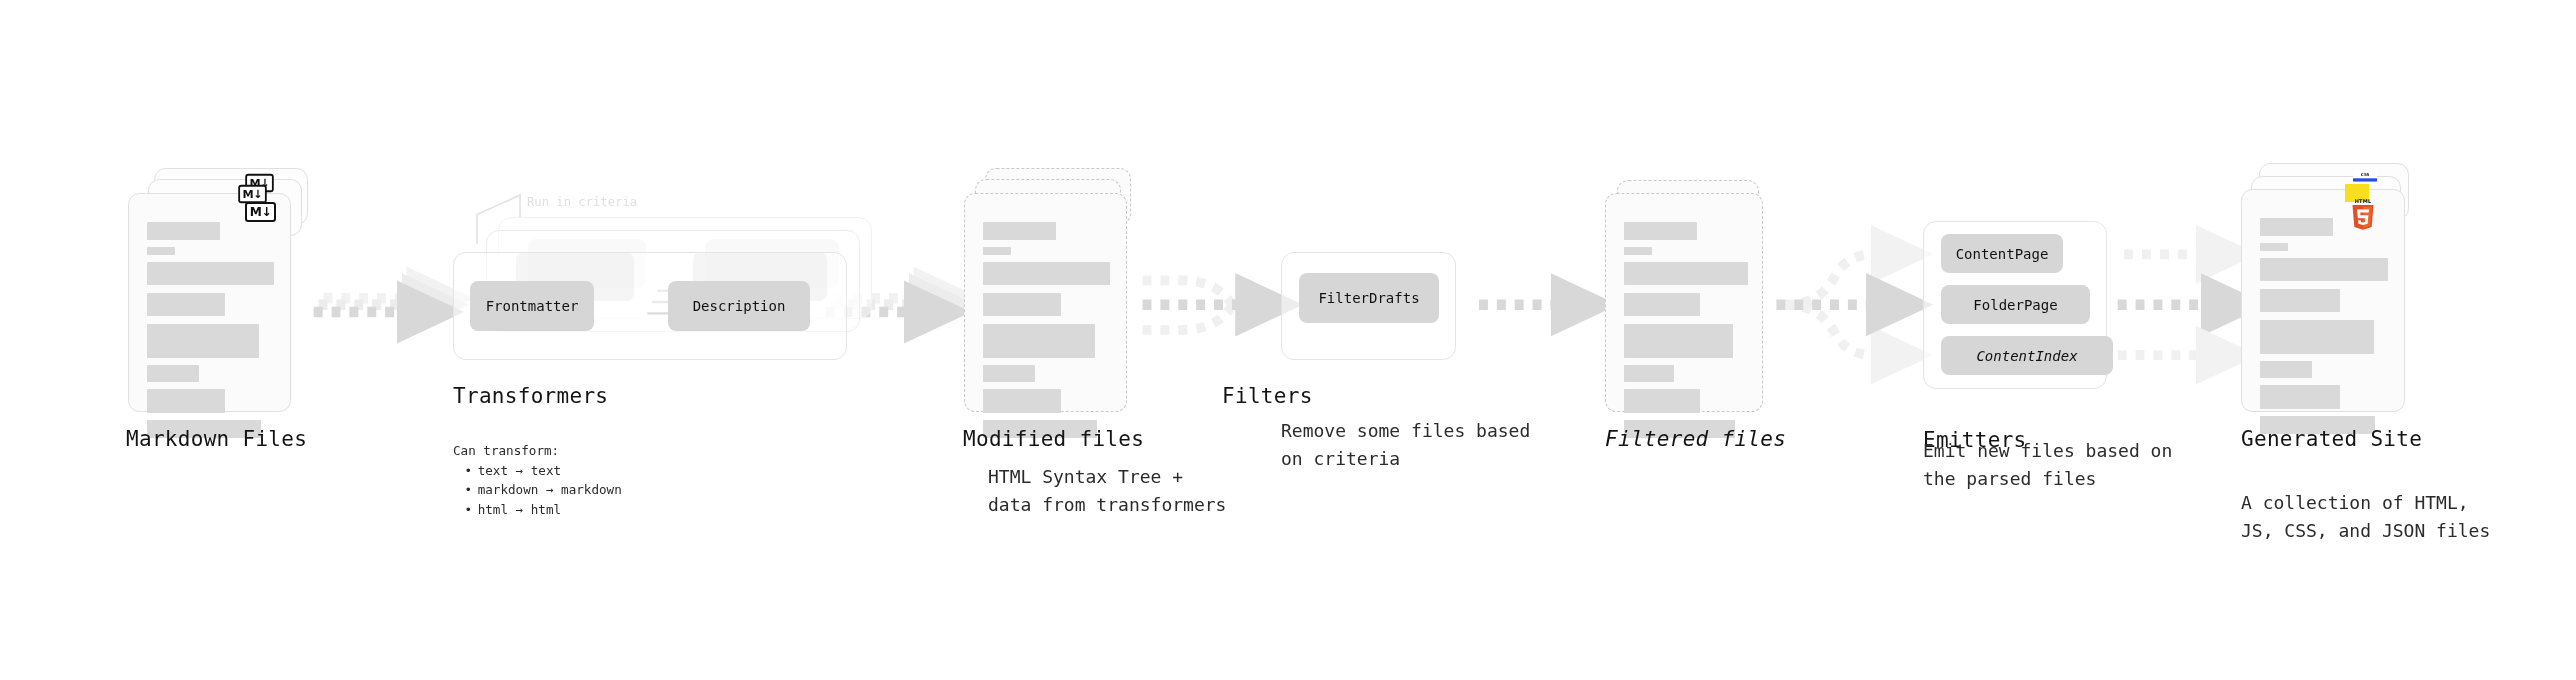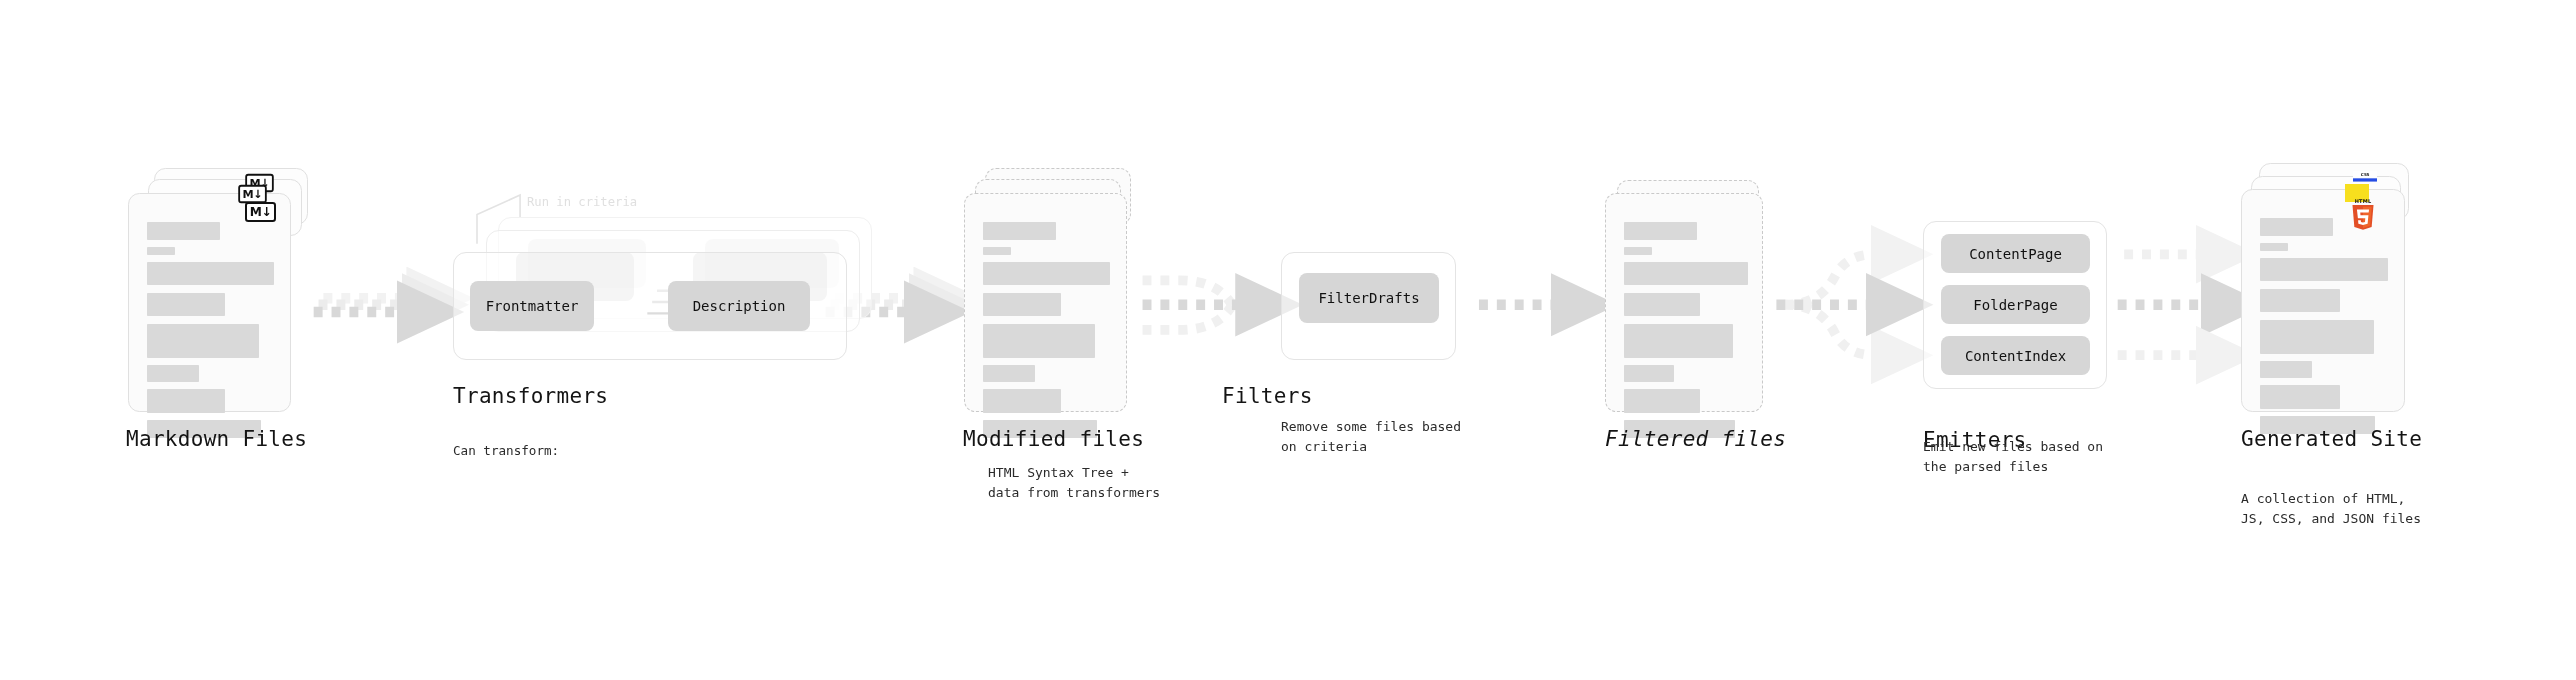--- a/index.html
+++ b/index.html
@@ -125,21 +125,21 @@
   
   .title {
     position: absolute;
     font-size: 21px;
     color: #141414;
     white-space: nowrap;
     letter-spacing: 0.3px;
   }
   .subtitle {
     position: absolute;
-    font-size: 13px;
+    font-size: 18px;
     color: #2b2b2b;
     line-height: 1.55;
     white-space: pre-line;
   }
   .annot {
     position: absolute;
     font-size: 12.2px;
     color: #e0e0e0;
     white-space: nowrap;
   }
@@ -288,20 +288,25 @@
       <span>Description</span>
     </div>
 
     <div class="annot" style="left:527px; top:195px;">Run in criteria</div>
   </div>
 
   <div class="title" style="left:453px; top:384px;">Transformers</div>
 
   <div class="bullets" style="left:453px; top:441px;">
     <span class="lead">Can transform:</span>
+    <ul>
+      <li>text → text</li>
+      <li>markdown → markdown</li>
+      <li>html → html</li>
+    </ul>
   </div>
 
   <div class="doc-stack">
     <div class="doc-card dashed" style="left:985px; top:168px; width:146px; height:57px;"></div>
     <div class="doc-card dashed" style="left:975px; top:179px; width:146px; height:57px;"></div>
     <div class="doc-card dashed" style="left:964px; top:193px; width:163px; height:219px;">
       <div class="doc-body">
         <div class="bar" style="width:73px;  height:18px;"></div>
         <div class="bar" style="width:28px;  height:7.3px;"></div>
         <div class="bar" style="width:127px; height:23.6px;"></div>
@@ -342,27 +347,27 @@
         <div class="bar" style="width:76px;  height:23.6px;"></div>
         <div class="bar" style="width:111px; height:18px;"></div>
       </div>
     </div>
   </div>
 
   <div class="title" style="left:1605px; top:427px;font-style:italic;">Filtered files</div>
 
   <div class="node">
     <div class="group-box" style="left:1923px; top:221px; width:184px; height:168px;"></div>
-    <div class="pill" style="left:1941px; top:234px; width:149px; height:39px;">
+    <div class="pill" style="left:1941px; top:234px; width:122px; height:39px;">
       <span>ContentPage</span>
     </div>
     <div class="pill" style="left:1941px; top:285px; width:149px; height:39px;">
       <span>FolderPage</span>
     </div>
-    <div class="pill" style="left:1941px; top:336px; width:149px; height:39px;">
+    <div class="pill" style="left:1941px; top:336px; width:172px; height:39px;font-style:italic;">
       <span>ContentIndex</span>
     </div>
   </div>
 
   <div class="title" style="left:1923px; top:402px;margin-top:26px;">Emitters</div>
   <div class="subtitle" style="left:1923px; top:437px;">Emit new files based on
 the parsed files</div>
 
   <div class="doc-stack">
 

